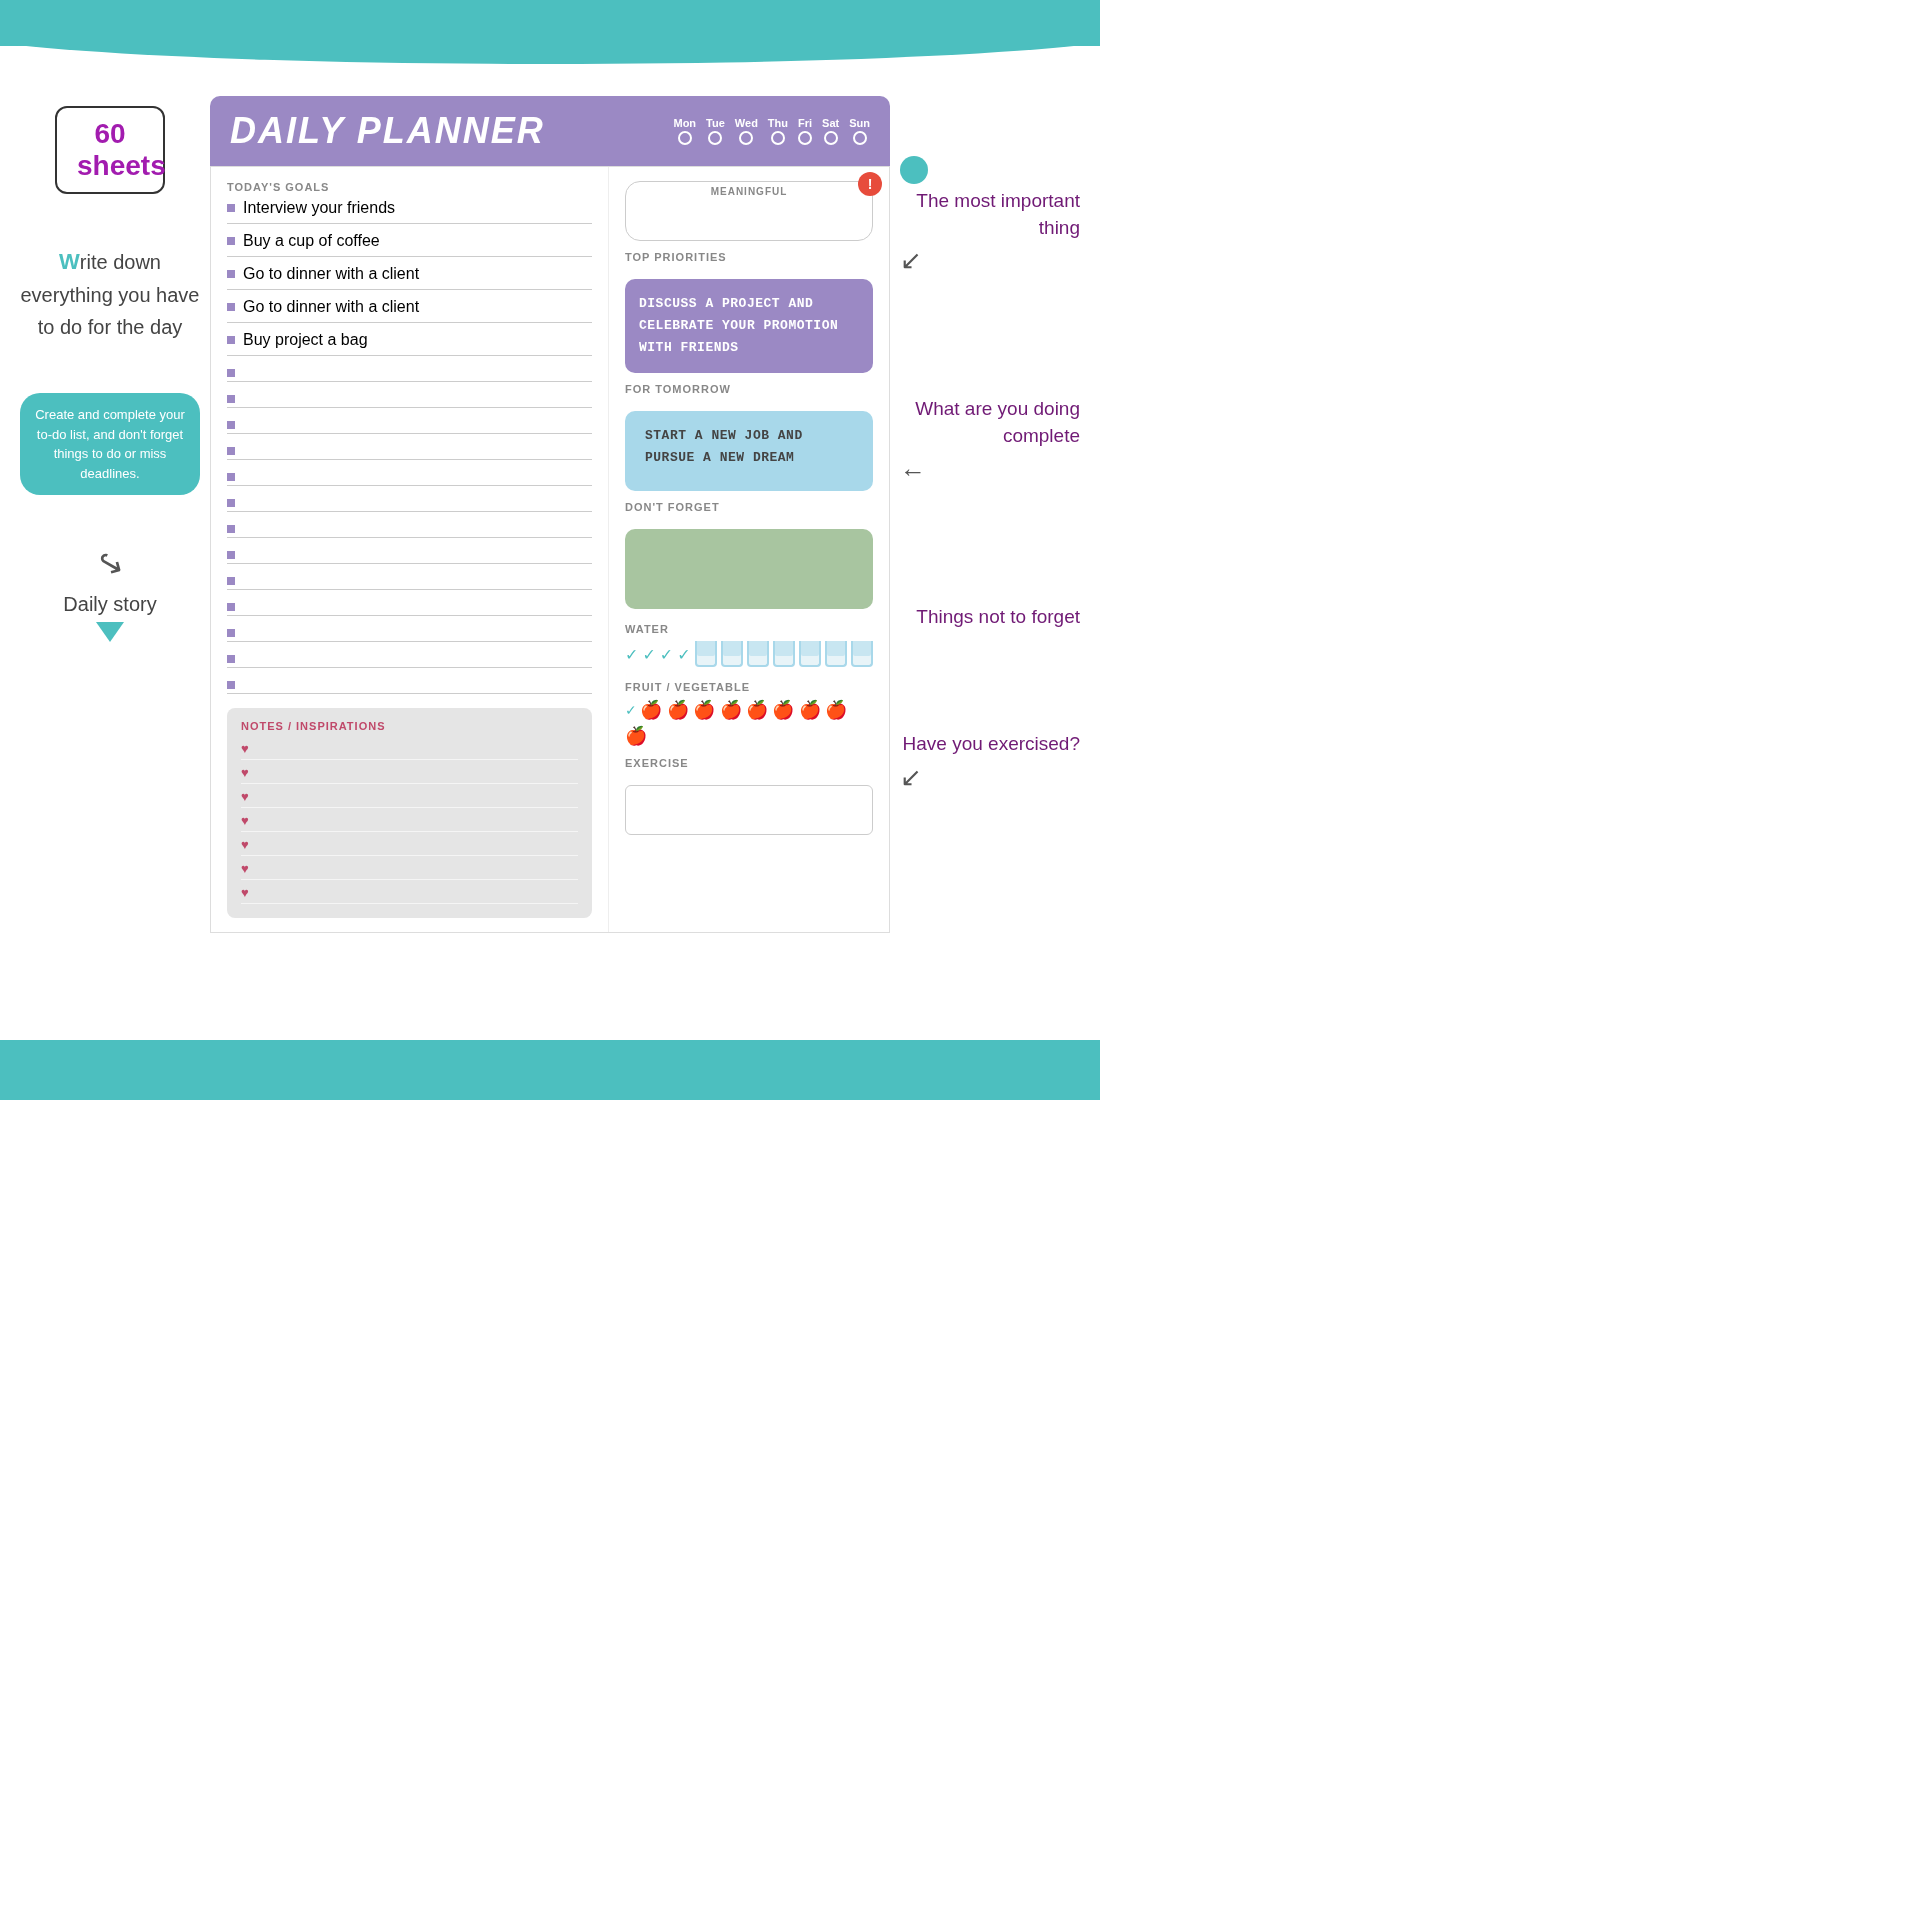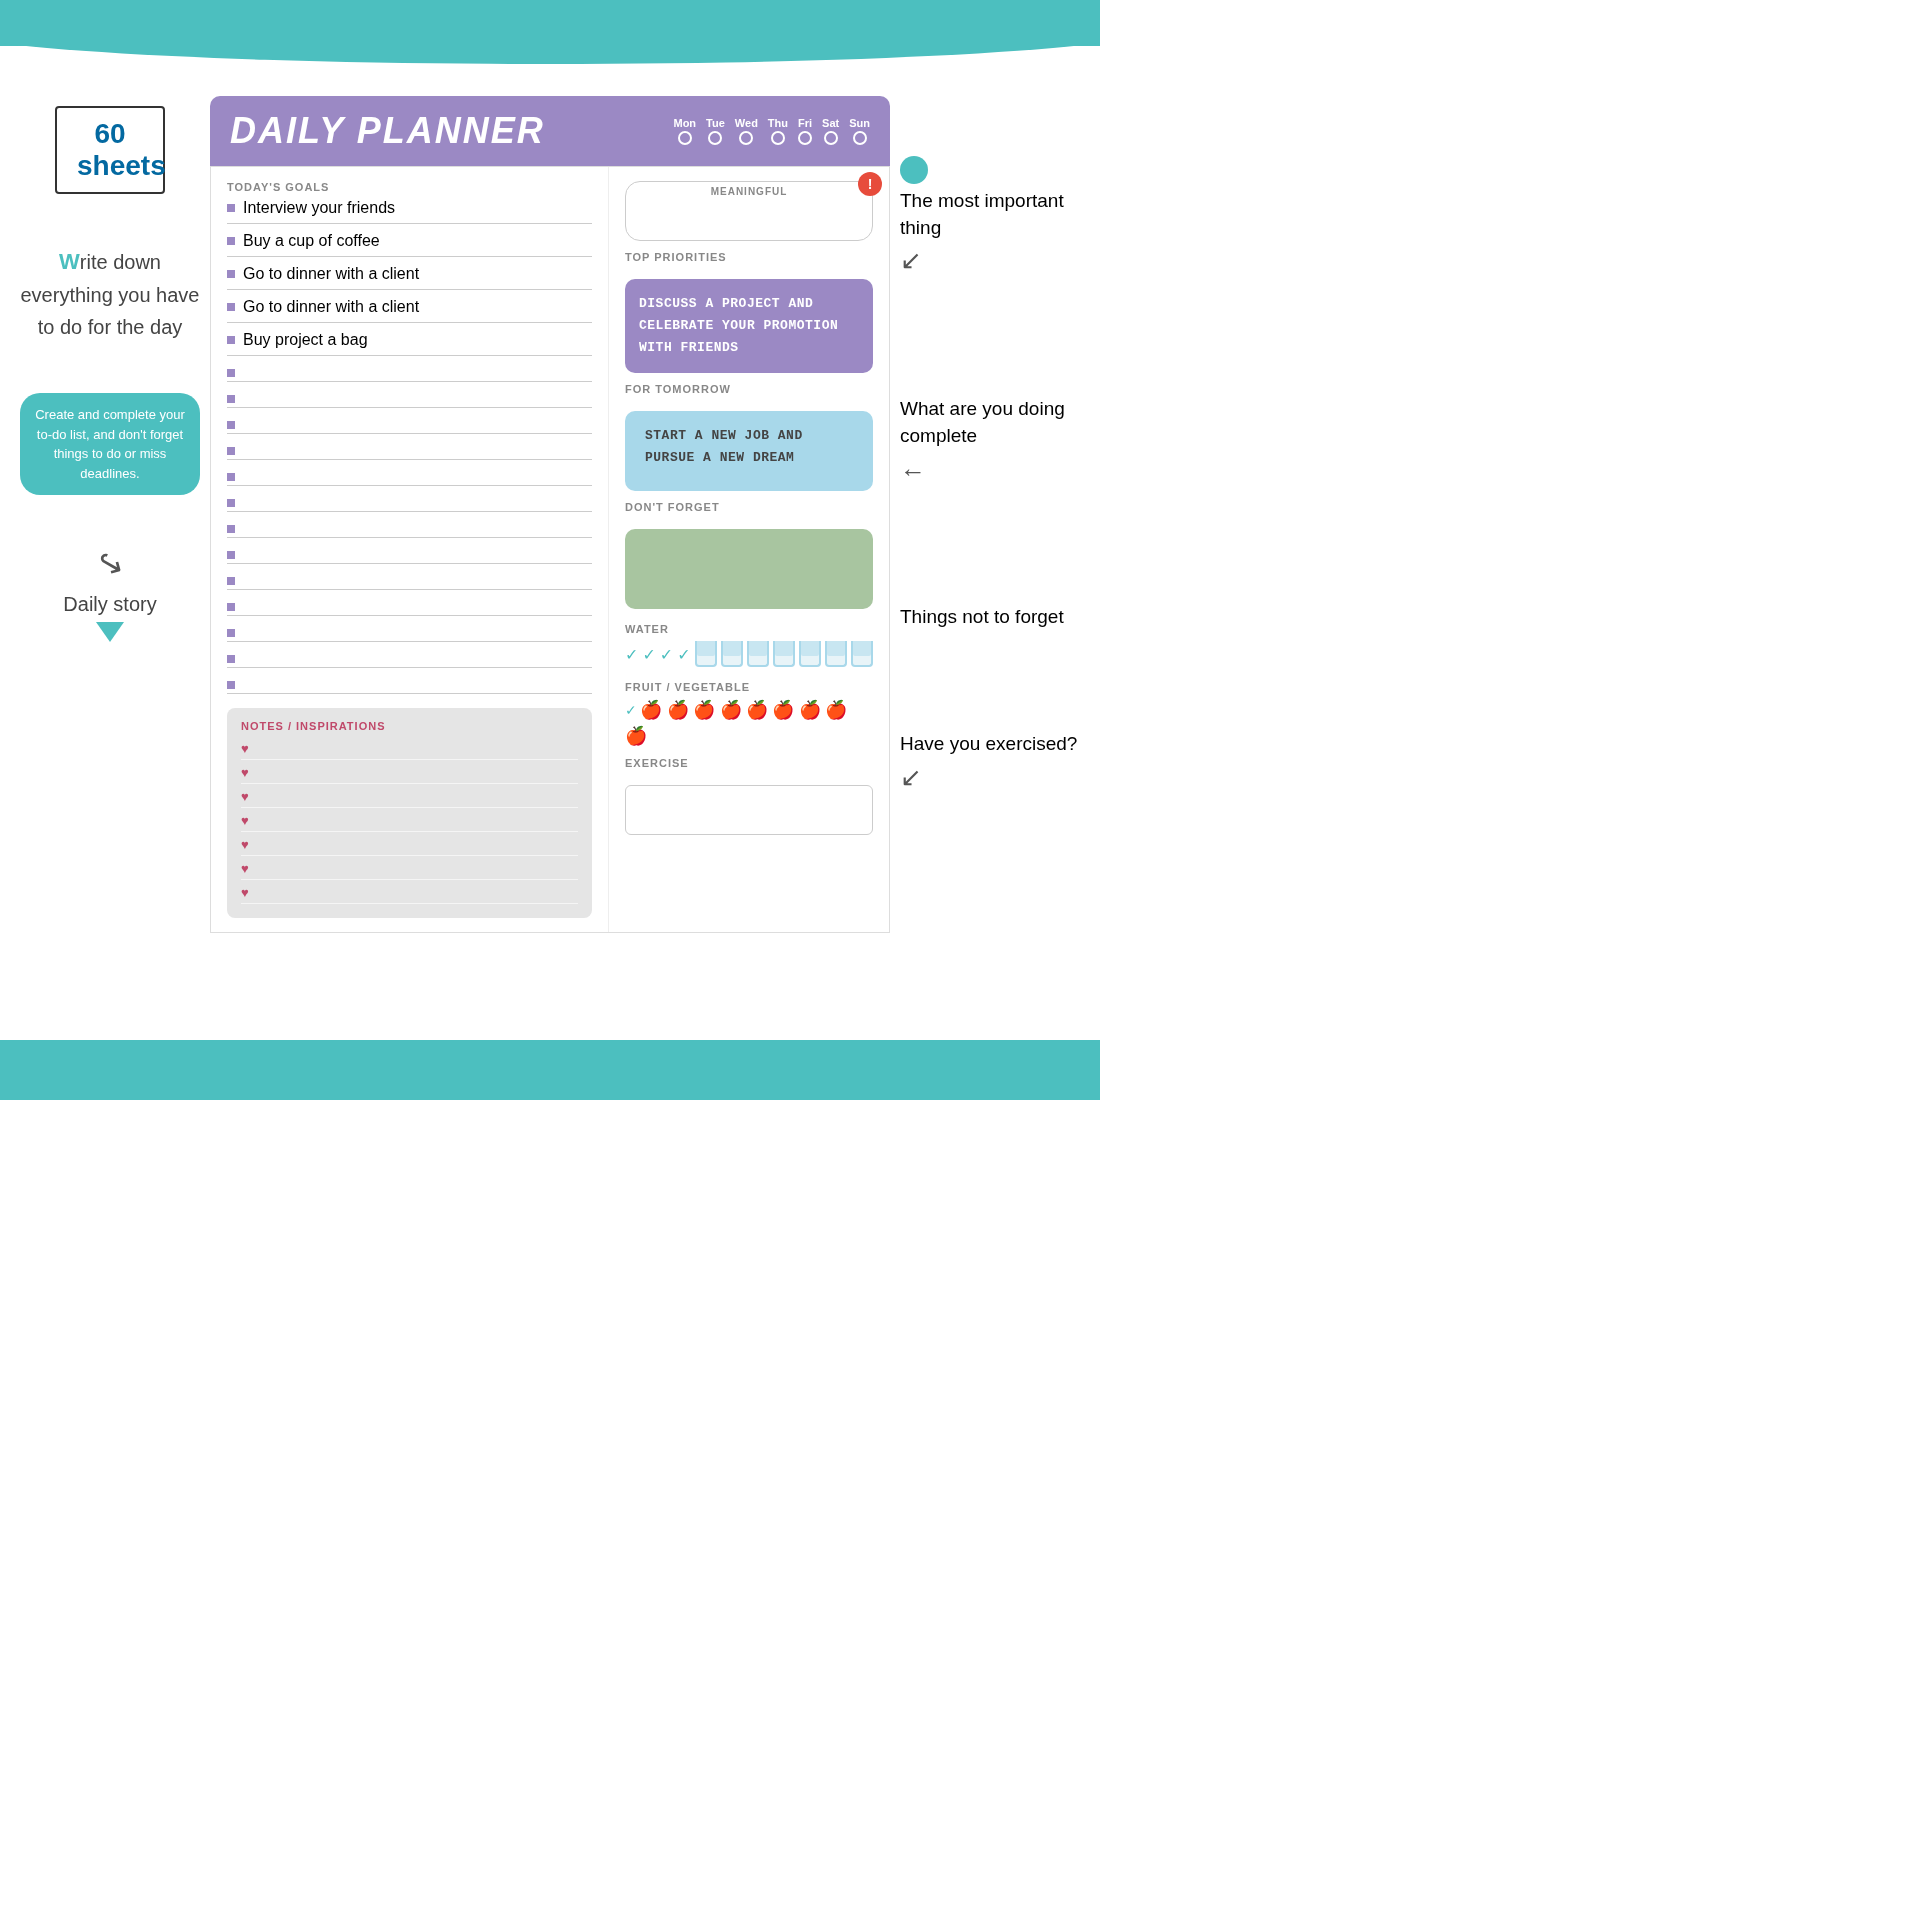--- a/index.html
+++ b/index.html
@@ -51,26 +51,26 @@
       width: 180px;
       flex-shrink: 0;
       display: flex;
       flex-direction: column;
       gap: 20px;
       padding-top: 10px;
     }
 
     .speech-bubble-60 {
       border: 2.5px solid #333;
-      border-radius: 4px;
+      border-radius: 12px;
       padding: 10px 20px;
       text-align: center;
       font-size: 28px;
       font-weight: bold;
-      color: #0369a1;
+      color: #a21caf;
       position: relative;
       width: 110px;
       align-self: center;
     }
 
     .write-down-text {
       font-size: 20px;
       color: #444;
       line-height: 1.6;
       text-align: center;
@@ -392,23 +392,23 @@
     .right-annotations {
       width: 180px;
       flex-shrink: 0;
       display: flex;
       flex-direction: column;
       padding-top: 60px;
       gap: 10px;
     }
     .annotation-text {
       font-size: 19px;
-      color: #000000;
+      color: #701a75;
       line-height: 1.4;
-      text-align: left;
+      text-align: right;
     }
     .teal-dot {
       width: 28px;
       height: 28px;
       background: #4cbfbf;
       border-radius: 50%;
       display: inline-block;
     }
     .annotation-block {
       display: flex;

